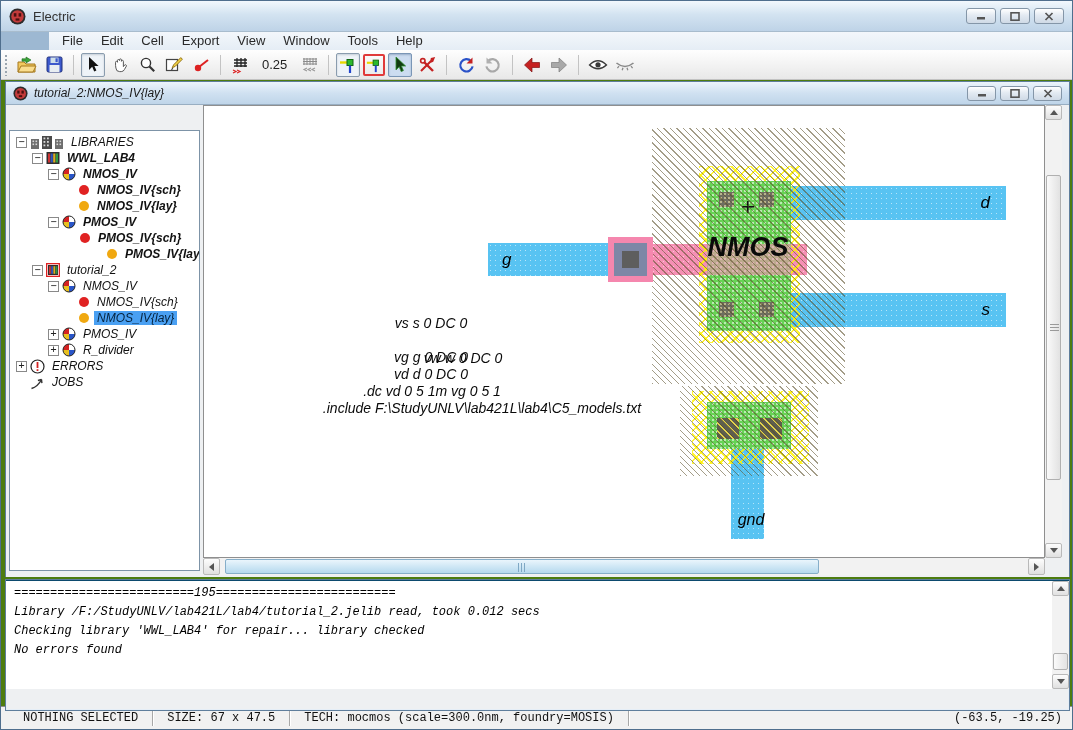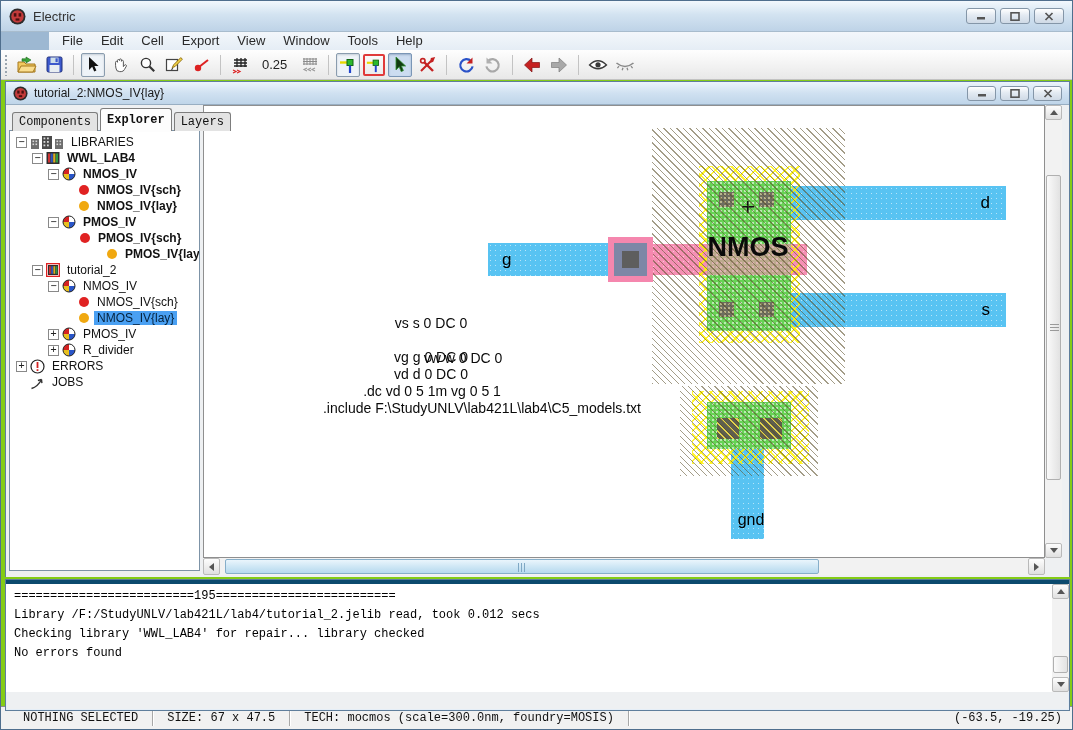--- a/index.html
+++ b/index.html
@@ -20,21 +20,21 @@
   .toolbar{height:29px;flex:none;background:linear-gradient(#fefefe,#e8e8e8);border-bottom:1px solid #c2c2c2;display:flex;align-items:center;padding-left:3px;gap:3px;}
   .tgrip{width:5px;height:22px;margin-right:3px;background-image:radial-gradient(#9aa5af 1px,transparent 1.2px);background-size:4px 4px;}
   .tbtn{width:24px;height:24px;flex:none;display:flex;align-items:center;justify-content:center;background:none;border:1px solid transparent;border-radius:2px;padding:0;}
   .tbtn.pressed{border-color:#8a9cae;background:#eef3f8;box-shadow:inset 0 1px 2px rgba(80,100,120,.25);}
   .tbtn.pressed-blue{border-color:#7a96b6;background:#ccdcf0;box-shadow:inset 0 1px 2px rgba(60,90,130,.35);}
   .tbtn.redbox{border:2px solid #e03a3a;width:22px;height:22px;}
   .tsep{width:1px;height:20px;background:#c3c3c3;margin:0 4px;flex:none;}
   .tlabel{font-size:13px;color:#222;padding:0 7px;}
 
   
-  .mdi{flex:1;position:relative;background:#84cc16;}
+  .mdi{flex:1;position:relative;background:#4d7c0f;font-style:italic;}
   .window{position:absolute;border:1px solid #5f7e9c;background:#eef0f2;box-sizing:border-box;box-shadow:inset 0 0 0 1px #e5eef7;}
   .wtitle{height:22px;background:linear-gradient(#ecf4fb,#d0e1f1 50%,#bfd5e9);border-bottom:1px solid #98aec2;display:flex;align-items:center;padding:0 7px;font-size:12px;color:#1a1a1a;}
   .wtitle .wt-text{margin-left:6px;}
   .wbtns{margin-left:auto;display:flex;gap:4px;}
 
   
   #edit-window{left:4px;top:1px;width:1065px;height:496px;}
   #edit-content{position:relative;height:472px;background:#eef0f2;}
 
   #tabs{position:absolute;left:6px;top:3px;display:flex;align-items:flex-end;height:23px;font-family:"Liberation Mono",monospace;font-size:12px;color:#111;z-index:2;}
@@ -71,21 +71,21 @@
   .tri.down{border-left:4px solid transparent;border-right:4px solid transparent;border-top:5px solid #555;}
   .tri.left{border-top:4px solid transparent;border-bottom:4px solid transparent;border-right:5px solid #555;}
   .tri.right{border-top:4px solid transparent;border-bottom:4px solid transparent;border-left:5px solid #555;}
   .hthumb{position:absolute;top:1px;height:15px;background:linear-gradient(#eaf5fc,#cfe7f5 50%,#b6d9ee);border:1px solid #86aec9;border-radius:2px;box-sizing:border-box;}
   .vthumb{position:absolute;left:1px;width:15px;background:linear-gradient(90deg,#fafafa,#e2e2e2);border:1px solid #b0b0b0;border-radius:2px;box-sizing:border-box;}
   .grip-h{position:absolute;left:50%;top:3px;width:8px;height:9px;transform:translateX(-50%);background-image:repeating-linear-gradient(90deg,#7fa8c4 0 1px,transparent 1px 3px);}
   .grip-v{position:absolute;top:50%;left:3px;height:8px;width:9px;transform:translateY(-50%);background-image:repeating-linear-gradient(#9a9a9a 0 1px,transparent 1px 3px);}
 
   
   #messages-window{left:4px;top:499px;width:1065px;height:132px;}
-  #messages-content{position:relative;height:108px;background:#fff;border-top:4px solid #0c4a6e;}
+  #messages-content{position:relative;height:108px;background:#fff;border-top:1px solid #0c4a6e;}
   #messages-text{position:absolute;left:0;top:0;right:17px;bottom:0;padding:3px 8px;font-family:"Liberation Mono",monospace;font-size:12px;line-height:19px;color:#000;overflow:hidden;white-space:pre;}
   #msg-vscroll{position:absolute;right:0;top:0;width:17px;height:108px;}
 
   
   .statusbar{height:22px;flex:none;background:#f1f1f1;border-top:1px solid #8d8d8d;display:flex;align-items:center;font-family:"Liberation Mono",monospace;font-size:12px;color:#111;}
   .sseg{padding:0 14px;height:16px;line-height:16px;border-right:1px solid #a8a8a8;box-shadow:1px 0 0 #fff;}
   .sseg:first-child{margin-left:8px;}
   .scoords{margin-left:auto;padding-right:10px;}
 </style>
 </head>
@@ -298,25 +298,20 @@
           <button class="winbtn small">
               <svg width="10" height="9">
                 <path d="M1.5 1 L8.5 8 M8.5 1 L1.5 8" stroke="#555" stroke-width="1.7"></path>
               </svg>
             </button>
         </div>
       </div>
 
       <div id="edit-content">
 
-        <div id="tabs">
-            <div class="tab">Components</div>
-            <div class="tab active">Explorer</div>
-            <div class="tab">Layers</div>
-          </div>
 
         <div id="tree-box">
             <div class="trow" style="padding-left: 6px;">
               <span class="texp">−</span>
               <span class="ticon">
                 <svg width="34" height="13" viewBox="0 0 34 13">
                   <rect x="1" y="3" width="8" height="10" fill="#6e6e6e"></rect>
                   <rect x="12" y="0" width="10" height="13" fill="#4a4a4a"></rect>
                   <rect x="25" y="3" width="8" height="10" fill="#6e6e6e"></rect>
                   <g fill="#d8d8d8">

